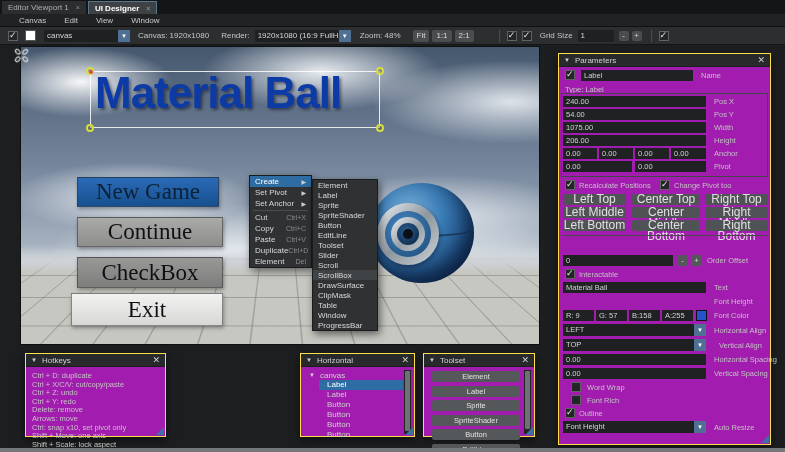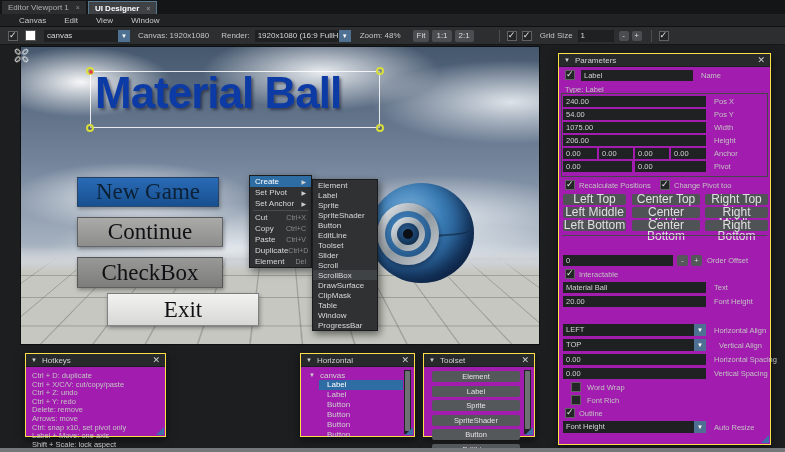--- a/index.html
+++ b/index.html
@@ -58,21 +58,21 @@
   .sel-rect { position:absolute; left:69px; top:24px; width:290px; height:57px; border:1px solid rgba(255,255,255,.85); }
   .handle { position:absolute; width:8px; height:8px; border:2px solid #d8de3c; border-radius:50%; background:rgba(40,40,40,.25); }
   .handle.tl { left:-5px; top:-5px; } .handle.tr { right:-5px; top:-5px; }
   .handle.bl { left:-5px; bottom:-5px; } .handle.br { right:-5px; bottom:-5px; }
   .pivot-dot { position:absolute; left:1px; top:1px; width:4px; height:4px; border-radius:50%; background:#e0484a; }
 
   .game-btn { position:absolute; display:flex; align-items:center; justify-content:center; font-family:"Liberation Serif", serif; font-size:23px; color:#101014; border:1px solid rgba(50,50,55,.55); box-shadow:1px 2px 4px rgba(0,0,0,.35); }
   .gb-new { left:56px; top:130px; width:142px; height:30px; background:linear-gradient(#2a6ab6,#17508f); color:#0c2136; }
   .gb-continue { left:56px; top:170px; width:146px; height:30px; background:linear-gradient(#aaaaa8,#8d8d8b); }
   .gb-options { left:56px; top:210px; width:146px; height:31px; background:linear-gradient(#989896,#7d7d7b); }
-  .gb-exit { left:50px; top:246px; width:152px; height:33px; background:linear-gradient(#f2f2f0,#d7d7d5);margin-left:36px; }
+  .gb-exit { left:50px; top:246px; width:152px; height:33px; background:linear-gradient(#f2f2f0,#d7d7d5); }
 
   
   .pedestal { position:absolute; left:342px; top:254px; width:106px; height:46px; background:linear-gradient(90deg,#b4b8bc,#eef0f1 45%,#c2c6ca); border-radius:53px 53px 0 0 / 14px 14px 0 0; }
   .mount { position:absolute; left:350px; top:226px; width:92px; height:32px; background:linear-gradient(#3c7ab8,#1c4a78); border-radius:9px; box-shadow:inset 0 -6px 10px rgba(0,0,0,.45); }
   .mount-plate { position:absolute; left:360px; top:232px; width:72px; height:20px; background:radial-gradient(#3a444e,#161d24); border-radius:50%; }
   .ball { position:absolute; left:348px; top:136px; width:105px; height:100px; border-radius:50%;
     background:radial-gradient(circle at 38% 30%, #78aed8 0%, #3a7cb6 35%, #1d4d80 70%, #102c4a 100%);
     box-shadow:inset -8px -10px 18px rgba(0,0,20,.5); }
   .seam { position:absolute; left:4%; top:40%; width:92%; height:14%; border-bottom:2px solid rgba(8,20,34,.5); border-radius:50%; }
   .ring1 { position:absolute; left:8px; top:20px; width:62px; height:62px; border-radius:50%; background:linear-gradient(135deg,#eef2f5,#8e979e 50%,#cdd4d9); box-shadow:1px 2px 4px rgba(0,0,20,.4); }
@@ -303,21 +303,21 @@
         <span class="px">✕</span>
       </div>
       <div class="hk-lines">
         <div>Ctrl + D: duplicate</div>
         <div>Ctrl + X/C/V: cut/copy/paste</div>
         <div>Ctrl + Z: undo</div>
         <div>Ctrl + Y: redo</div>
         <div>Delete: remove</div>
         <div>Arrows: move</div>
         <div>Ctrl: snap x10, set pivot only</div>
-        <div>Label + Move: one axis</div>
+        <div>Shift + Move: one axis</div>
         <div>Shift + Scale: lock aspect</div>
       </div>
       <div class="rz"></div>
     </div>
 
     <div class="panel p-hier">
       <div class="phead">
         <span class="tri">▼</span>
         <span class="ttl">Horizontal</span>
         <span class="px">✕</span>
@@ -449,22 +449,29 @@
             <span class="tick">✓</span>
           </span>
         <span class="plab" style="left:16px">Interactable</span>
       </div>
 
       <div class="prow" style="top:228px">
         <span class="pin" style="left:0;width:143px">Material Ball</span>
         <span class="plab" style="left:151px">Text</span>
       </div>
       <div class="prow" style="top:242px">
-        <span class="pin" style="left:0;width:143px">20.00</span>
         <span class="plab" style="left:151px">Font Height</span>
+      </div>
+      <div class="prow" style="top:256px">
+        <span class="pin" style="left:0;width:31px">R: 9</span>
+        <span class="pin" style="left:33px;width:31px">G: 57</span>
+        <span class="pin" style="left:66px;width:31px">B:158</span>
+        <span class="pin" style="left:99px;width:31px">A:255</span>
+        <span class="psw" style="left: 133px; background-color: rgb(37, 83, 205);"></span>
+        <span class="plab" style="left:151px">Font Color</span>
       </div>
       <div class="prow" style="top:270px">
         <span class="pdd" style="left:0;width:143px">
           <span class="dd-val">LEFT</span>
           <span class="dd-btn">▼</span>
         </span>
         <span class="plab" style="left:151px;top:2px">Horizontal Align</span>
       </div>
       <div class="prow" style="top:285px">
         <span class="pdd" style="left:0;width:143px">

